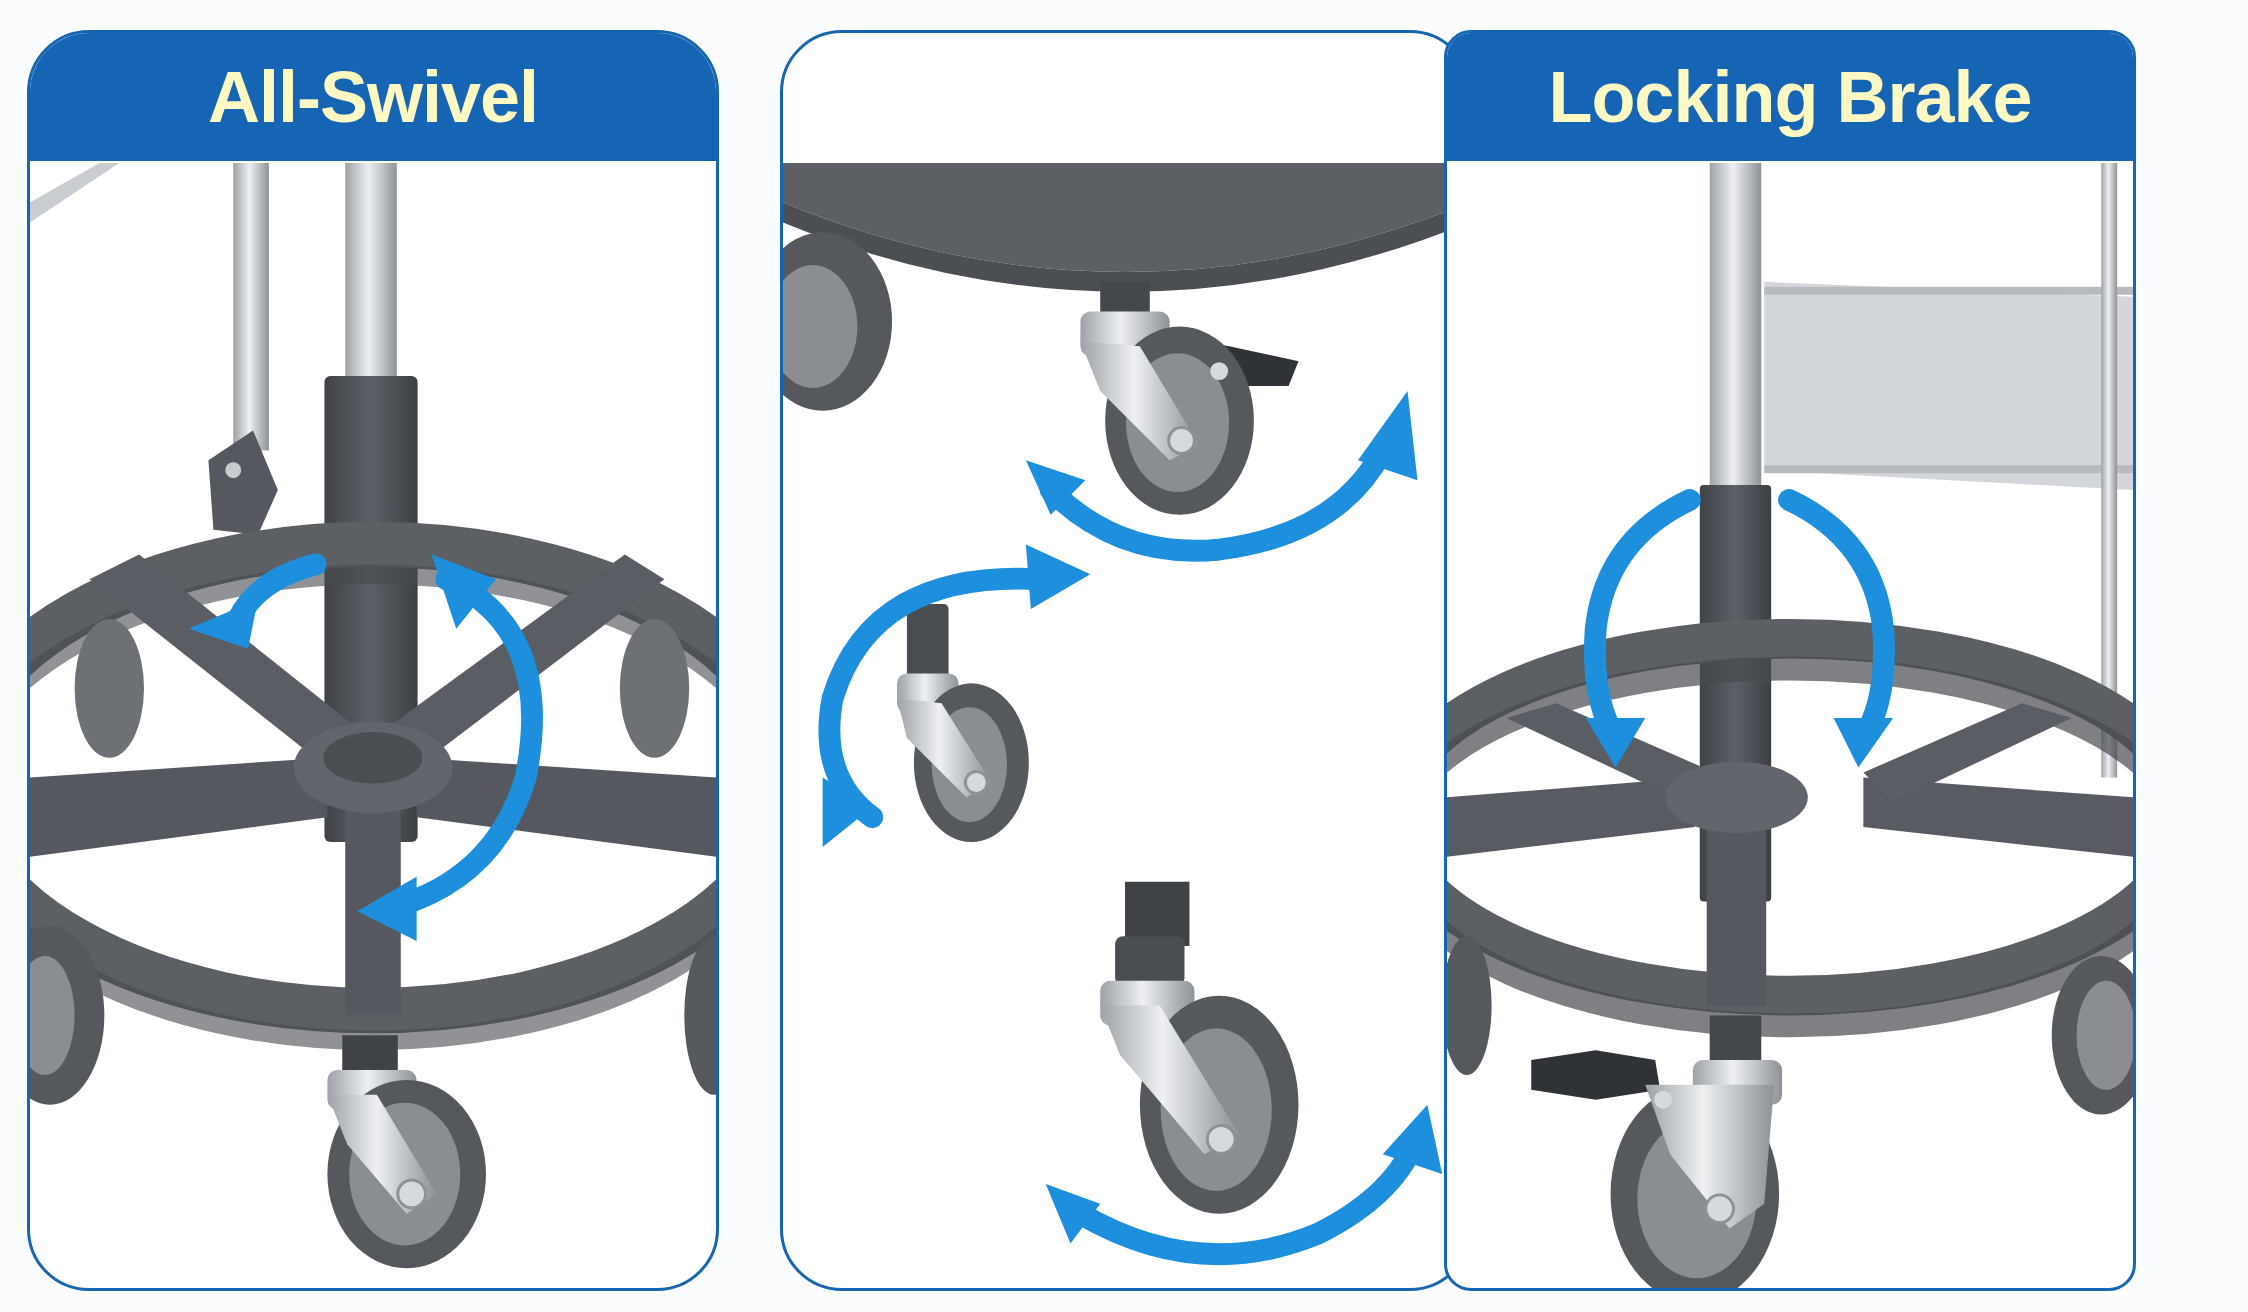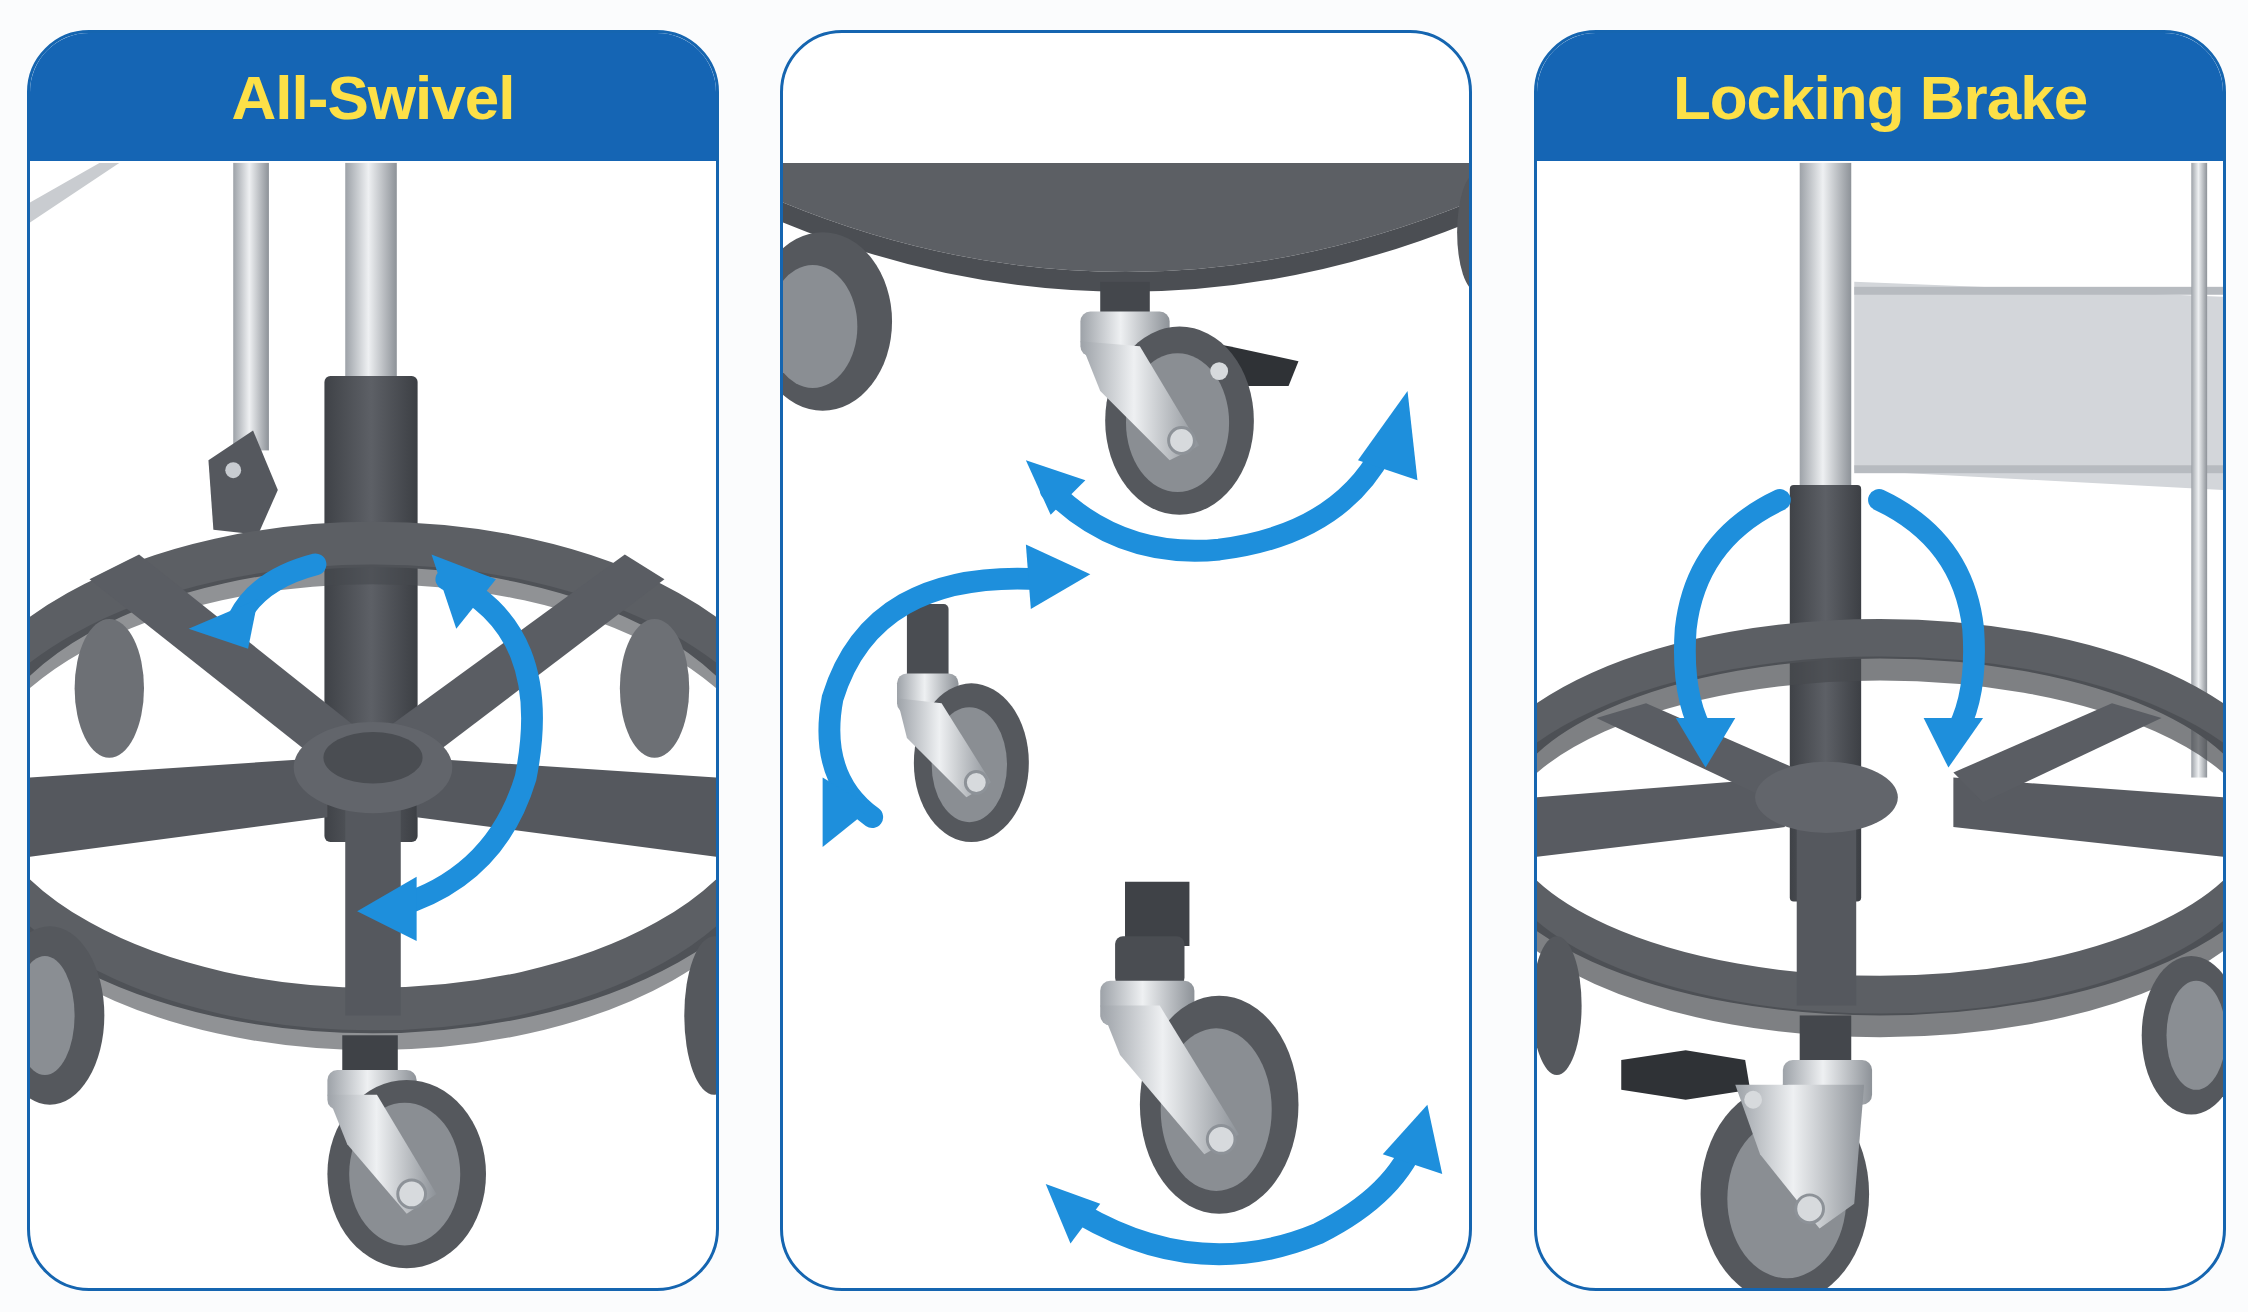--- a/index.html
+++ b/index.html
@@ -1,19 +1,19 @@
 <!DOCTYPE html>
 <html><head>
 <meta charset="utf-8">
 <style>
   html,body{margin:0;padding:0;}
   body{width:2248px;height:1312px;background:#fbfcfd;position:relative;overflow:hidden;font-family:"Liberation Sans",sans-serif;}
   .panel{position:absolute;top:30px;width:692px;height:1261px;border:3px solid #1565b0;border-radius:62px;background:#fff;overflow:hidden;box-sizing:border-box;}
   .panel-header{position:absolute;left:0;top:0;right:0;height:128px;background:#1565b4;display:flex;align-items:center;justify-content:center;z-index:5;}
-  .panel-title{color:#fde047;font-weight:bold;font-size:62px;letter-spacing:-1px;}
+  .panel-title{color:#fef9c3;font-weight:bold;font-size:72px;letter-spacing:-1px;}
   .scene{position:absolute;left:0;top:128px;right:0;bottom:0;}
   .scene svg{width:100%;height:100%;display:block;}
 </style>
 </head>
 <body>
 
 <div class="panel" style="left:27px;">
   <div class="panel-header">
     <span class="panel-title">All-Swivel</span>
   </div>
@@ -130,21 +130,21 @@
       <polygon points="245,300 305,320 270,355" fill="#1e8fdc"></polygon>
       <polygon points="630,230 640,320 580,300" fill="#1e8fdc"></polygon>
       <polygon points="310,415 245,385 250,450" fill="#1e8fdc"></polygon>
       <polygon points="90,650 40,690 40,620" fill="#1e8fdc"></polygon>
       <polygon points="265,1030 320,1050 290,1090" fill="#1e8fdc"></polygon>
       <polygon points="650,950 665,1020 605,1000" fill="#1e8fdc"></polygon>
     </svg>
   </div>
 </div>
 
-<div class="panel" style="left:1534px;">
+<div class="panel" style="left:1444px;border-radius:27px;">
   <div class="panel-header">
     <span class="panel-title">Locking Brake</span>
   </div>
   <div class="scene">
     <svg viewBox="0 0 692 1133">
       <defs>
         <linearGradient id="chr3" x1="0" x2="1">
             <stop offset="0" stop-color="#9da2a8"></stop>
             <stop offset=".45" stop-color="#eef0f2"></stop>
             <stop offset="1" stop-color="#8d9298"></stop>

